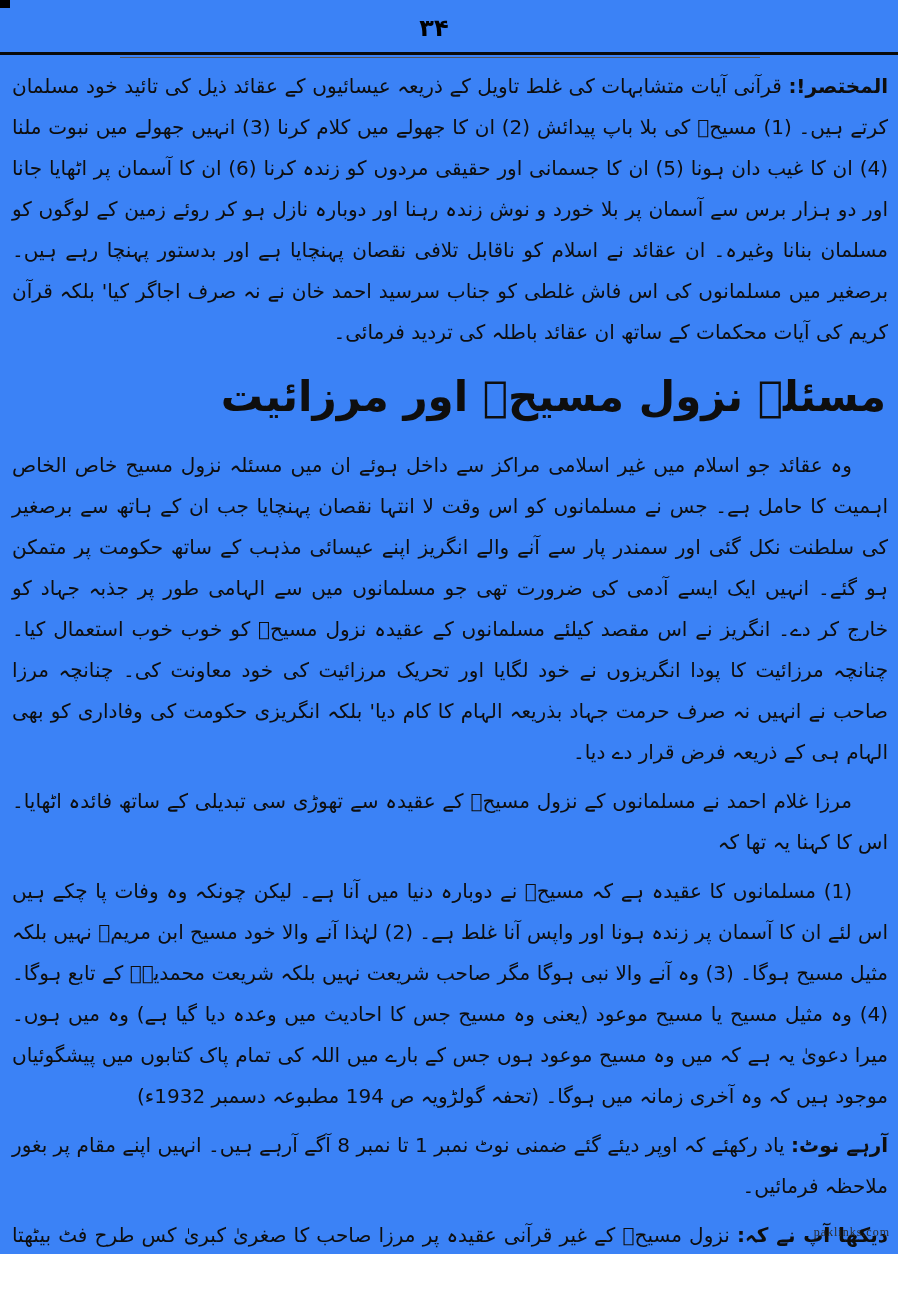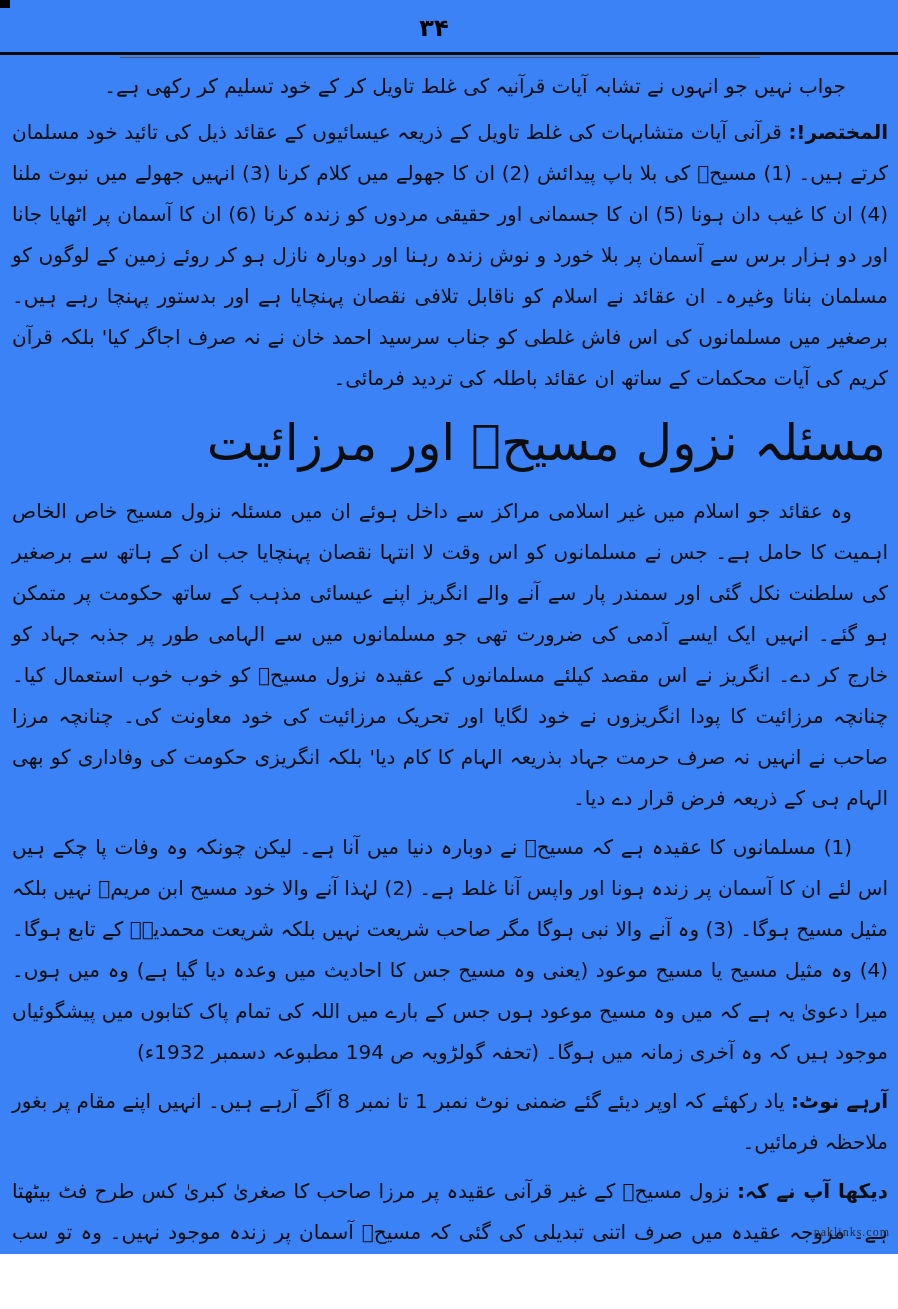--- a/index.html
+++ b/index.html
@@ -77,23 +77,23 @@
     margin: 0 0 8px 0;
   }
   .para.indent {
     text-indent: 36px;
   }
   .lead {
     font-weight: bold;
     font-size: 20px;
   }
   .heading {
-    font-size: 50px;
+    font-size: 42px;
     line-height: 64px;
-    font-weight: normal;
+    font-weight: bold;
     text-align: right;
     margin: 12px 2px 16px 0;
   }
   .watermark {
     position: absolute;
     bottom: 14px;
     right: 8px;
     direction: ltr;
     font-family: Liberation Serif, serif;
     font-size: 12px;
@@ -107,28 +107,28 @@
 <div class="page">
 
   <div class="corner-artifact"></div>
 
   <div class="page-number">۳۴</div>
 
   <div class="header-rule"></div>
 
   <div class="content">
 
-    <div class="opening-line">جواب نہیں جو انہوں نے تشابہ آیات قرآنیہ کی غلط تاویل کر کے خود تسلیم کر رکھی ہے۔</div>
 
     <p class="para"><span class="lead">المختصر!:</span> <span>قرآنی آیات متشابہات کی غلط تاویل کے ذریعہ عیسائیوں کے عقائد ذیل کی تائید خود مسلمان کرتے ہیں۔ (1) مسیحؑ کی بلا باپ پیدائش (2) ان کا جھولے میں کلام کرنا (3) انہیں جھولے میں نبوت ملنا (4) ان کا غیب دان ہونا (5) ان کا جسمانی اور حقیقی مردوں کو زندہ کرنا (6) ان کا آسمان پر اٹھایا جانا اور دو ہزار برس سے آسمان پر بلا خورد و نوش زندہ رہنا اور دوبارہ نازل ہو کر روئے زمین کے لوگوں کو مسلمان بنانا وغیرہ۔ ان عقائد نے اسلام کو ناقابل تلافی نقصان پہنچایا ہے اور بدستور پہنچا رہے ہیں۔ برصغیر میں مسلمانوں کی اس فاش غلطی کو جناب سرسید احمد خان نے نہ صرف اجاگر کیا' بلکہ قرآن کریم کی آیات محکمات کے ساتھ ان عقائد باطلہ کی تردید فرمائی۔</span></p>
 
     <h1 class="heading">مسئلہ نزول مسیحؑ اور مرزائیت</h1>
 
     <p class="para indent">وہ عقائد جو اسلام میں غیر اسلامی مراکز سے داخل ہوئے ان میں مسئلہ نزول مسیح خاص الخاص اہمیت کا حامل ہے۔ جس نے مسلمانوں کو اس وقت لا انتہا نقصان پہنچایا جب ان کے ہاتھ سے برصغیر کی سلطنت نکل گئی اور سمندر پار سے آنے والے انگریز اپنے عیسائی مذہب کے ساتھ حکومت پر متمکن ہو گئے۔ انہیں ایک ایسے آدمی کی ضرورت تھی جو مسلمانوں میں سے الہامی طور پر جذبہ جہاد کو خارج کر دے۔ انگریز نے اس مقصد کیلئے مسلمانوں کے عقیدہ نزول مسیحؑ کو خوب خوب استعمال کیا۔ چنانچہ مرزائیت کا پودا انگریزوں نے خود لگایا اور تحریک مرزائیت کی خود معاونت کی۔ چنانچہ مرزا صاحب نے انہیں نہ صرف حرمت جہاد بذریعہ الہام کا کام دیا' بلکہ انگریزی حکومت کی وفاداری کو بھی الہام ہی کے ذریعہ فرض قرار دے دیا۔</p>
 
+    <p class="para indent">مرزا غلام احمد نے مسلمانوں کے نزول مسیحؑ کے عقیدہ سے تھوڑی سی تبدیلی کے ساتھ فائدہ اٹھایا۔ اس کا کہنا یہ تھا کہ</p>
 
     <p class="para indent">(1) مسلمانوں کا عقیدہ ہے کہ مسیحؑ نے دوبارہ دنیا میں آنا ہے۔ لیکن چونکہ وہ وفات پا چکے ہیں اس لئے ان کا آسمان پر زندہ ہونا اور واپس آنا غلط ہے۔ (2) لہٰذا آنے والا خود مسیح ابن مریمؑ نہیں بلکہ مثیل مسیح ہوگا۔ (3) وہ آنے والا نبی ہوگا مگر صاحب شریعت نہیں بلکہ شریعت محمدیہؐ کے تابع ہوگا۔ (4) وہ مثیل مسیح یا مسیح موعود (یعنی وہ مسیح جس کا احادیث میں وعدہ دیا گیا ہے) وہ میں ہوں۔ میرا دعویٰ یہ ہے کہ میں وہ مسیح موعود ہوں جس کے بارے میں اللہ کی تمام پاک کتابوں میں پیشگوئیاں موجود ہیں کہ وہ آخری زمانہ میں ہوگا۔ (تحفہ گولڑویہ ص 194 مطبوعہ دسمبر 1932ء)</p>
 
     <p class="para"><span class="lead">آرہے نوٹ:</span> <span>یاد رکھئے کہ اوپر دیئے گئے ضمنی نوٹ نمبر 1 تا نمبر 8 آگے آرہے ہیں۔ انہیں اپنے مقام پر بغور ملاحظہ فرمائیں۔</span></p>
 
     <p class="para"><span class="lead">دیکھا آپ نے کہ:</span> <span>نزول مسیحؑ کے غیر قرآنی عقیدہ پر مرزا صاحب کا صغریٰ کبریٰ کس طرح فٹ بیٹھتا ہے۔ مروجہ عقیدہ میں صرف اتنی تبدیلی کی گئی کہ مسیحؑ آسمان پر زندہ موجود نہیں۔ وہ تو سب نبیوں کی طرح فوت ہو چکے ہیں۔ یہ نہ ہی قرآن کریم اور عالمی مشاہدات کے عین مطابق تھی۔ اس لئے جب اسے عقیدہ نزول مسیحؑ کے ساتھ چسپاں کیا گیا تو اس کا فطری نتیجہ یہ نکلا کہ آنے والا آسمان سے نازل نہیں ہوگا۔ عام طریقے سے پیدا ہوگا اور عام عقیدہ کے مطابق</span></p>
 
   </div>
 
   <div class="watermark">paklinks.com</div>

